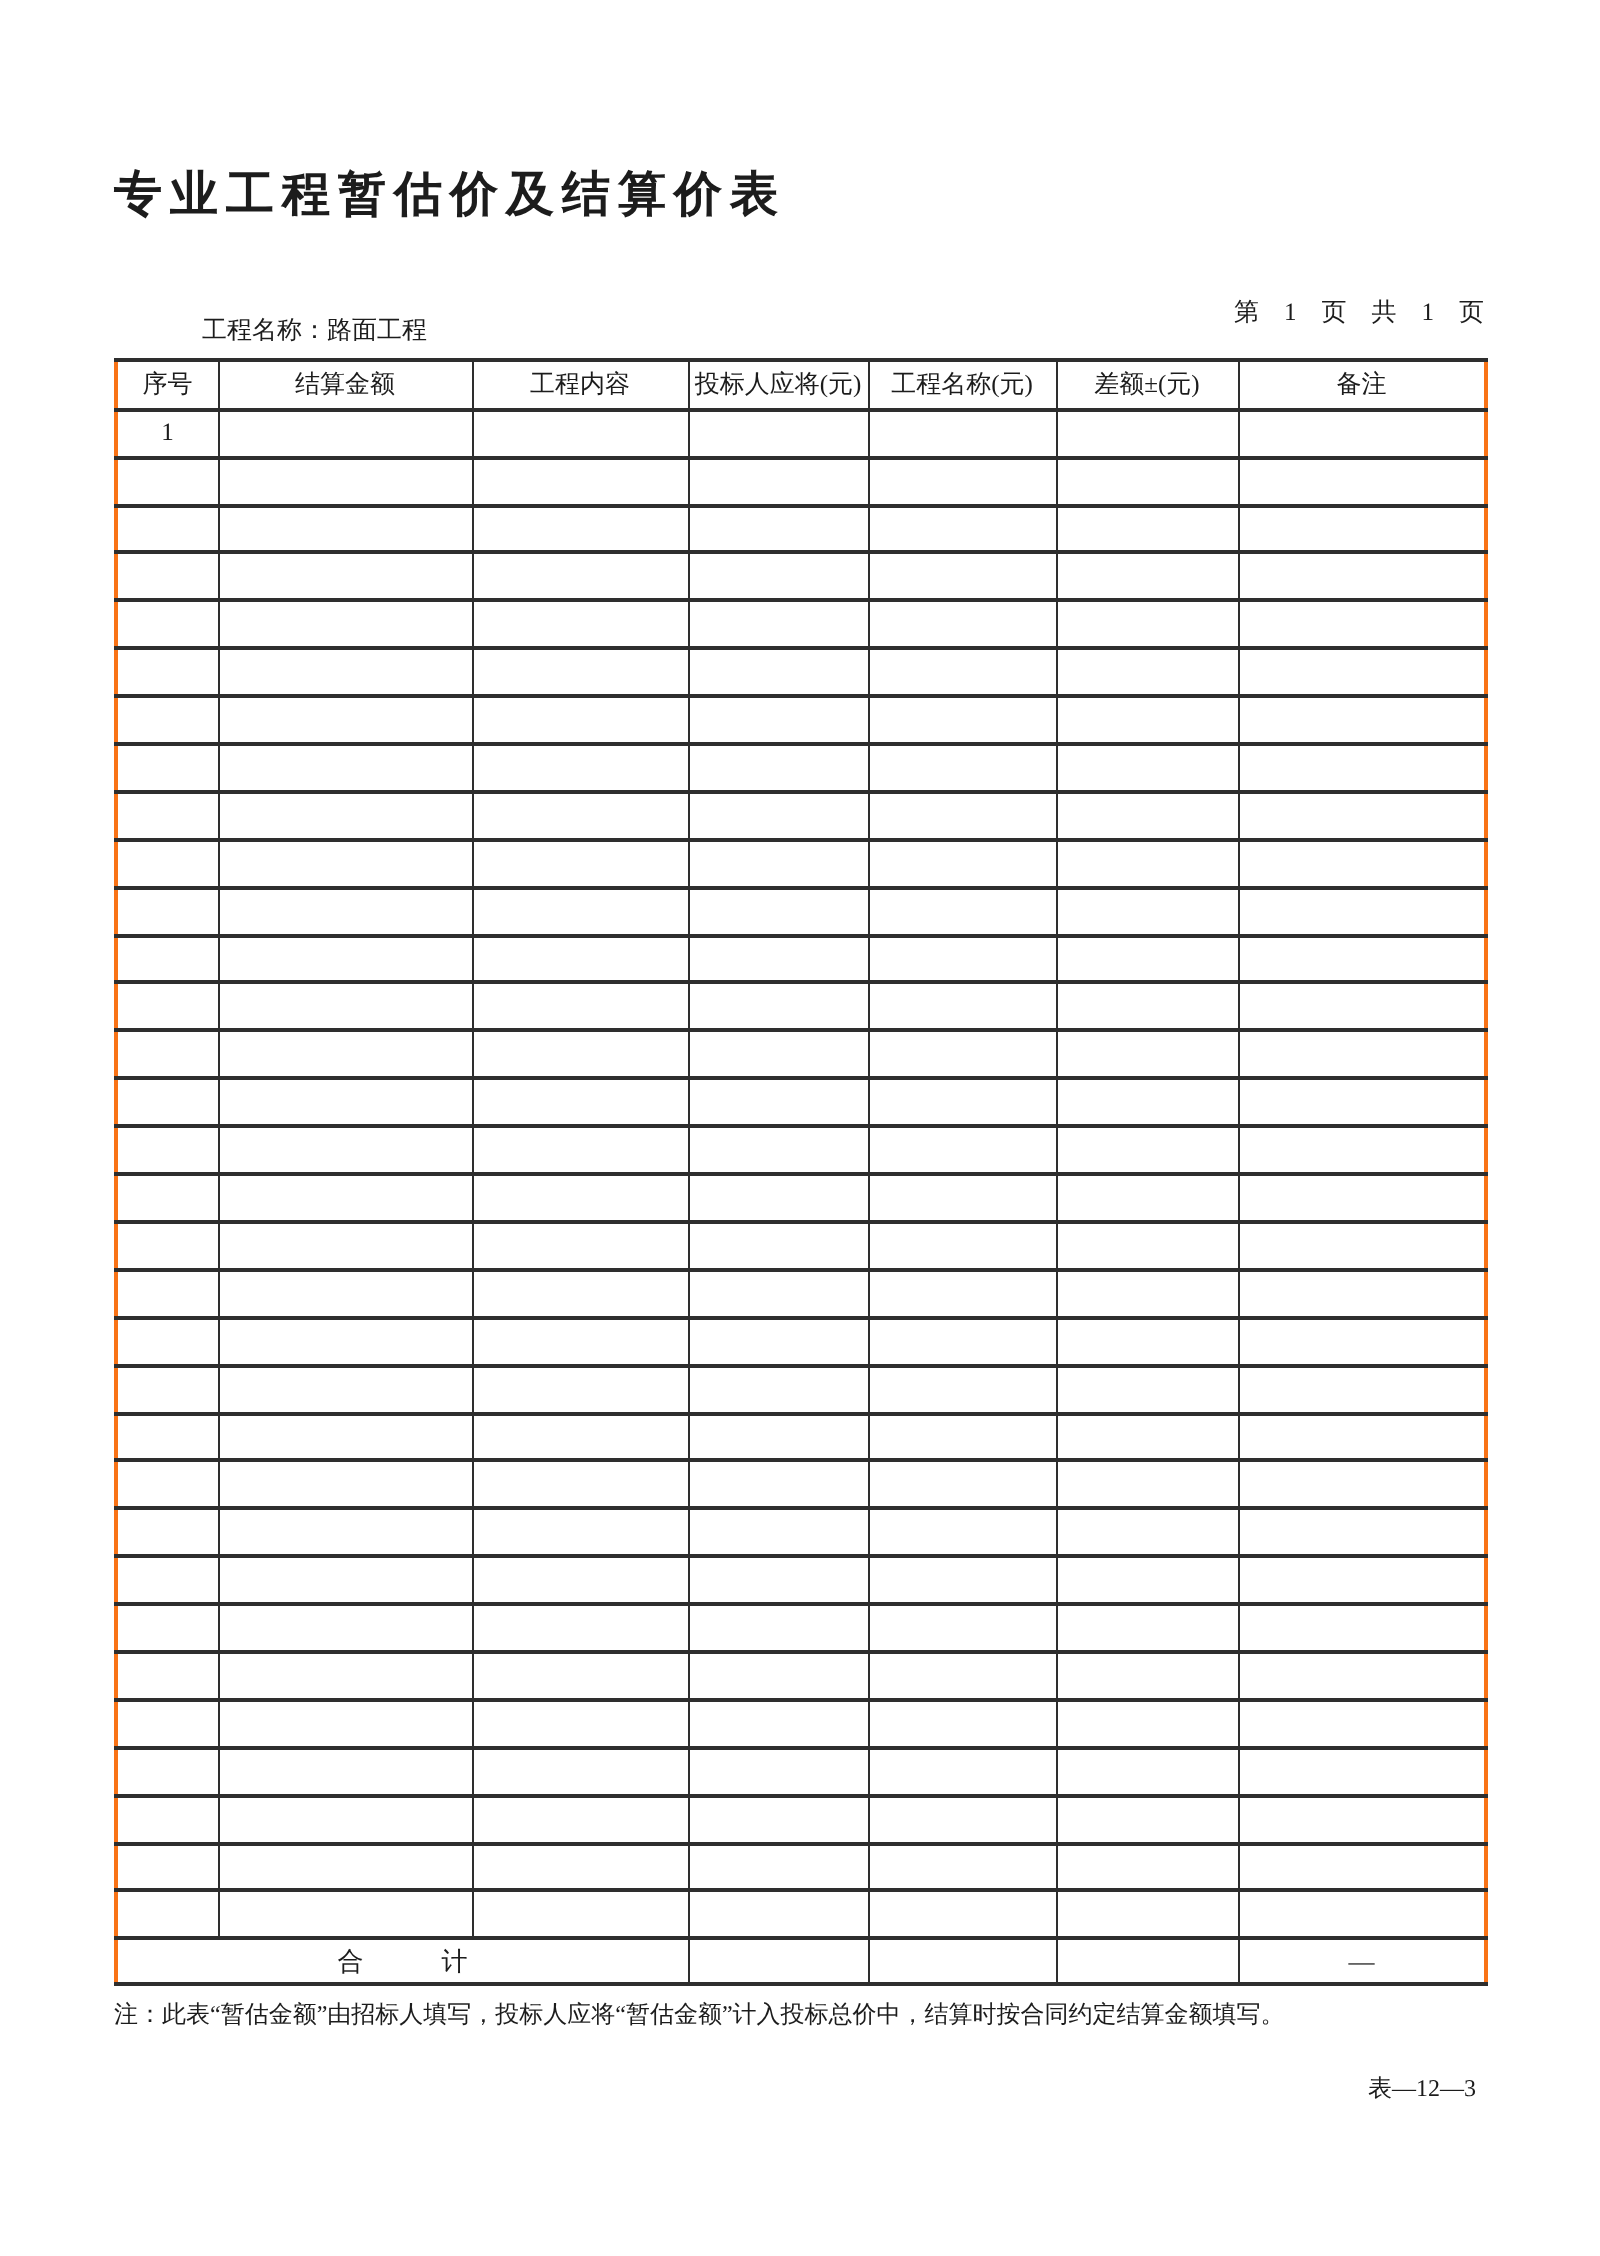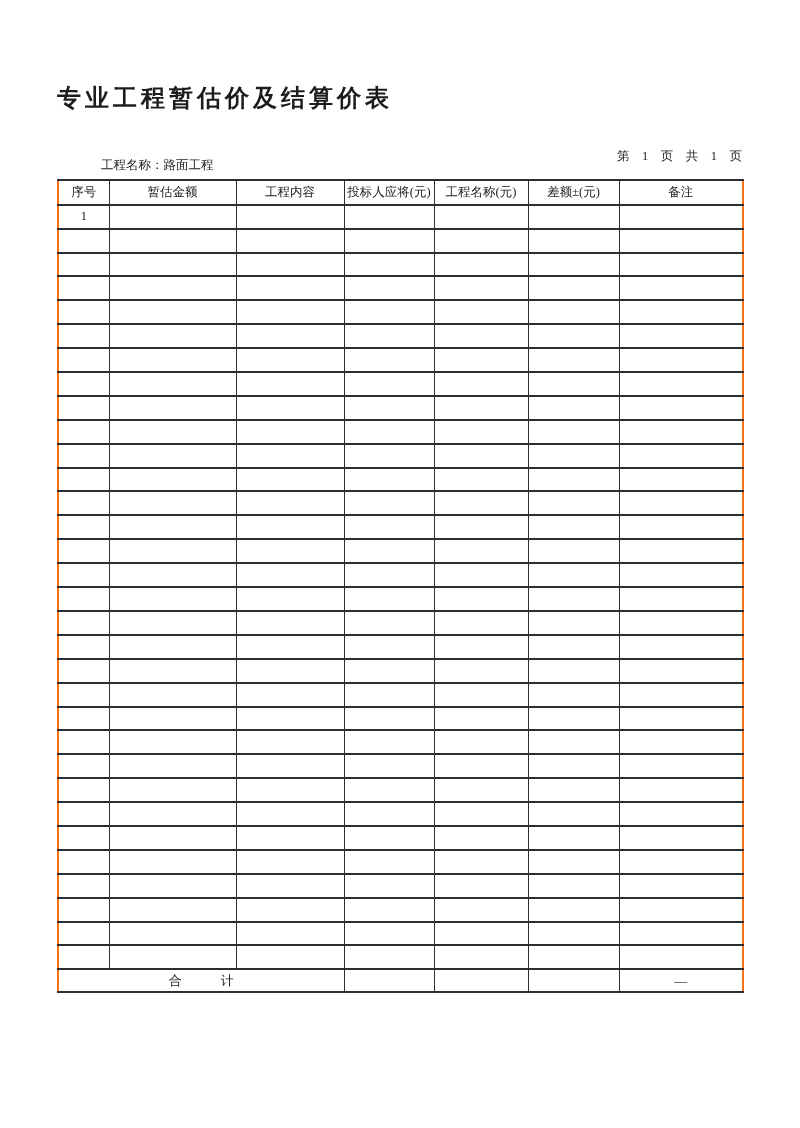--- a/index.html
+++ b/index.html
@@ -114,21 +114,21 @@
         <col class="c1">
         <col class="c2">
         <col class="c3">
         <col class="c4">
         <col class="c5">
         <col class="c6">
     </colgroup>
     <thead>
       <tr>
         <th>序号</th>
-        <th>暂估金额</th>
+        <th>结算金额</th>
         <th>工程内容</th>
         <th>投标人应将(元)</th>
         <th>工程名称(元)</th>
         <th>差额±(元)</th>
         <th>备注</th>
       </tr>
     </thead>
     <tbody>
         <tr>
           <td>1</td>
@@ -423,15 +423,17 @@
       <tr>
         <td colspan="3">合　　　计</td>
         <td></td>
         <td></td>
         <td></td>
         <td>—</td>
       </tr>
     </tfoot>
   </table>
 
-
+  <div class="footnote">注：此表“暂估金额”由招标人填写，投标人应将“暂估金额”计入投标总价中，结算时按合同约定结算金额填写。</div>
+
+  <div class="form-code">表—12—3</div>
 
 </div>
 
 </body></html>

